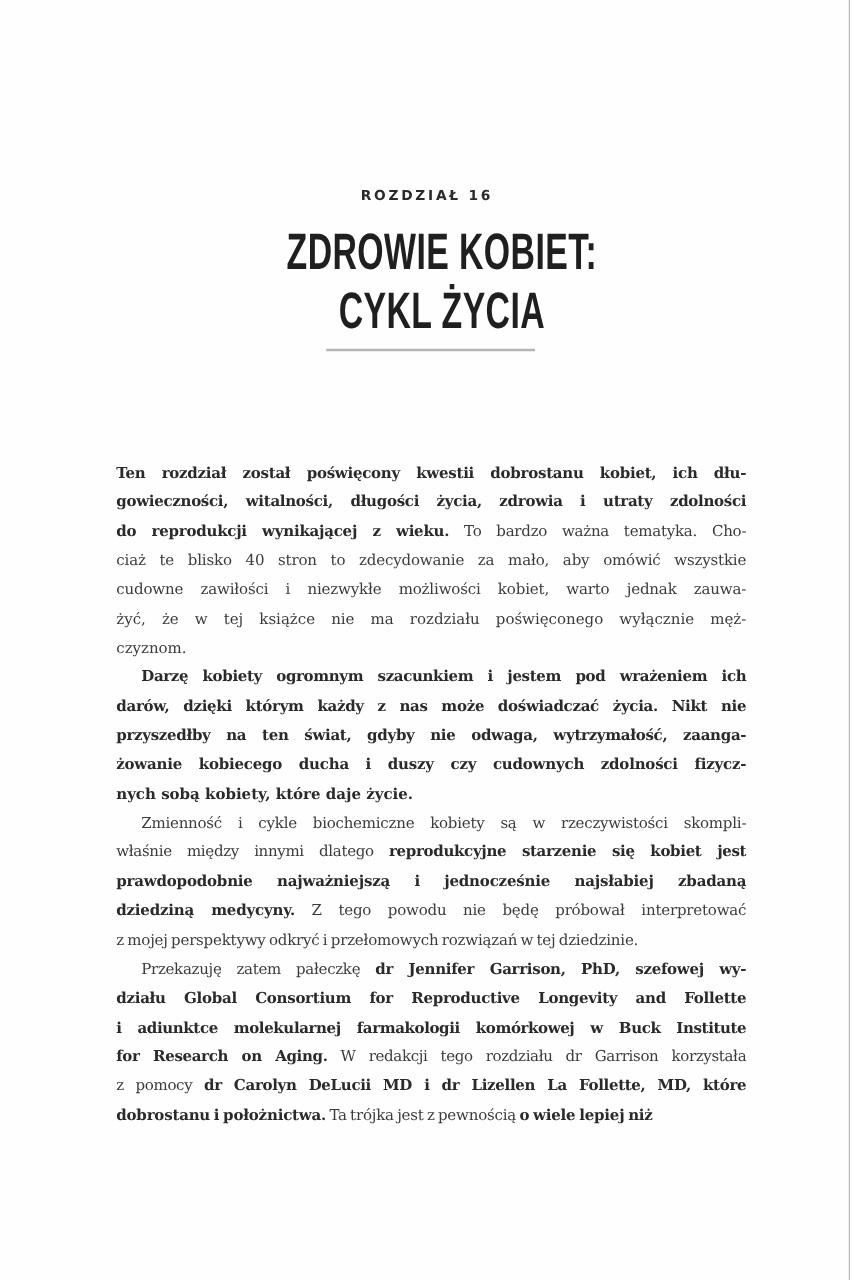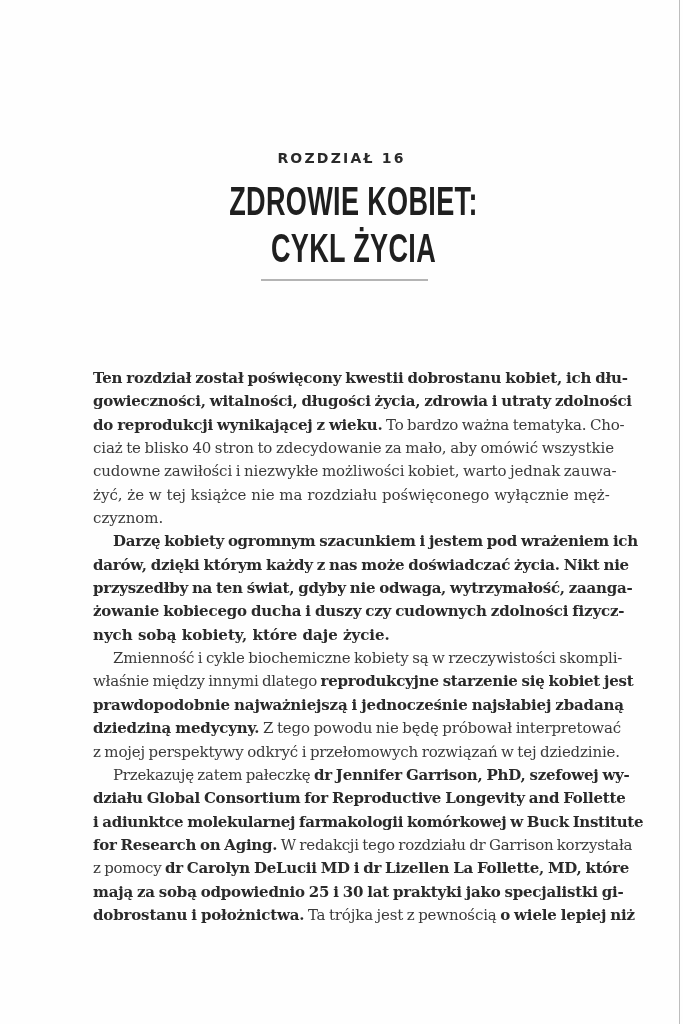--- a/index.html
+++ b/index.html
@@ -10,21 +10,21 @@
     color: #2b2b2b;
   }
   .edge {
     position: absolute; top: 0; right: 0; width: 3px; height: 1024px;
     background: #fefefe; border-left: 1px solid #bdbdbd;
   }
   .chapter-label {
     position: absolute; top: 150px; left: 0; width: 683px;
     text-align: center;
     font-family: "DejaVu Sans", "Liberation Sans", sans-serif;
-    font-weight: bold; font-size: 14px; letter-spacing: 2.2px;
+    font-weight: bold; font-size: 11px; letter-spacing: 2.2px;
     color: #2a2a2a;
   }
   .title {
     position: absolute; top: 178px; left: 0; width: 683px;
     text-align: center;
     padding-left: 12px;
   }
   .title-line {
     display: block;
     font-family: "Liberation Sans", "DejaVu Sans", sans-serif;
@@ -32,21 +32,21 @@
     color: #1f1f1f; letter-spacing: 0.5px;
     transform: scaleX(0.66); transform-origin: center;
     white-space: nowrap;
   }
   .divider {
     position: absolute; top: 279px; left: 261px; width: 167px; height: 2px;
     background: #b4b4b4;
   }
   .body-text {
     position: absolute; top: 367px; left: 93px; width: 504px;
-    font-size: 15px; line-height: 23.35px;
+    font-size: 12px; line-height: 23.35px;
     text-align: justify; hyphens: manual;
     color: #3a3a3a;
   }
   .body-text p { margin: 0; }
   .b { font-weight: bold; color: #2a2a2a; }
   .line { display: block; text-align: justify; text-align-last: justify; white-space: nowrap; }
   .line.last { text-align-last: left; }
   .line.first-indent { padding-left: 20px; }
 </style>
 </head>
@@ -86,16 +86,15 @@
       <span class="line" style="display: block; letter-spacing: -0.152542px; word-spacing: -1px;"><span class="b">prawdopodobnie najważniejszą i jednocześnie najsłabiej zbadaną</span></span>
       <span class="line" style="display: block; letter-spacing: -0.157895px; word-spacing: -1px;"><span class="b">dziedziną medycyny.</span><span> Z tego powodu nie będę próbował interpretować</span></span>
       <span class="line last" style="display: block; letter-spacing: -0.157895px; word-spacing: -1px;"><span>z mojej perspektywy odkryć i przełomowych rozwiązań w tej dziedzinie.</span></span>
     </p>
     <p>
       <span class="line first-indent" style="display: block; letter-spacing: -0.234286px; word-spacing: -1px;"><span>Przekazuję zatem pałeczkę </span><span class="b">dr Jennifer Garrison, PhD, szefowej wy-</span></span>
       <span class="line" style="display: block; letter-spacing: -0.220588px; word-spacing: -1px;"><span class="b">działu Global Consortium for Reproductive Longevity and Follette</span></span>
       <span class="line" style="display: block; letter-spacing: -0.304813px; word-spacing: -1px;"><span class="b">i adiunktce molekularnej farmakologii komórkowej w Buck Institute</span></span>
       <span class="line" style="display: block; letter-spacing: -0.265823px; word-spacing: -1px;"><span class="b">for Research on Aging.</span><span> W redakcji tego rozdziału dr Garrison korzystała</span></span>
       <span class="line" style="display: block; letter-spacing: -0.250909px; word-spacing: -1px;"><span>z pomocy </span><span class="b">dr Carolyn DeLucii MD i dr Lizellen La Follette, MD, które</span></span>
-      <span class="line" style="display: block; letter-spacing: -0.2px; word-spacing: -1px;"><span class="b">mają za sobą odpowiednio 25 i 30 lat praktyki jako specjalistki gi-</span></span>
       <span class="line last" style="display: block; letter-spacing: -0.157895px; word-spacing: -1px;"><span class="b">dobrostanu i położnictwa.</span><span> Ta trójka jest z pewnością </span><span class="b">o wiele lepiej niż</span></span>
     </p>
   </div>
 
 </body></html>

